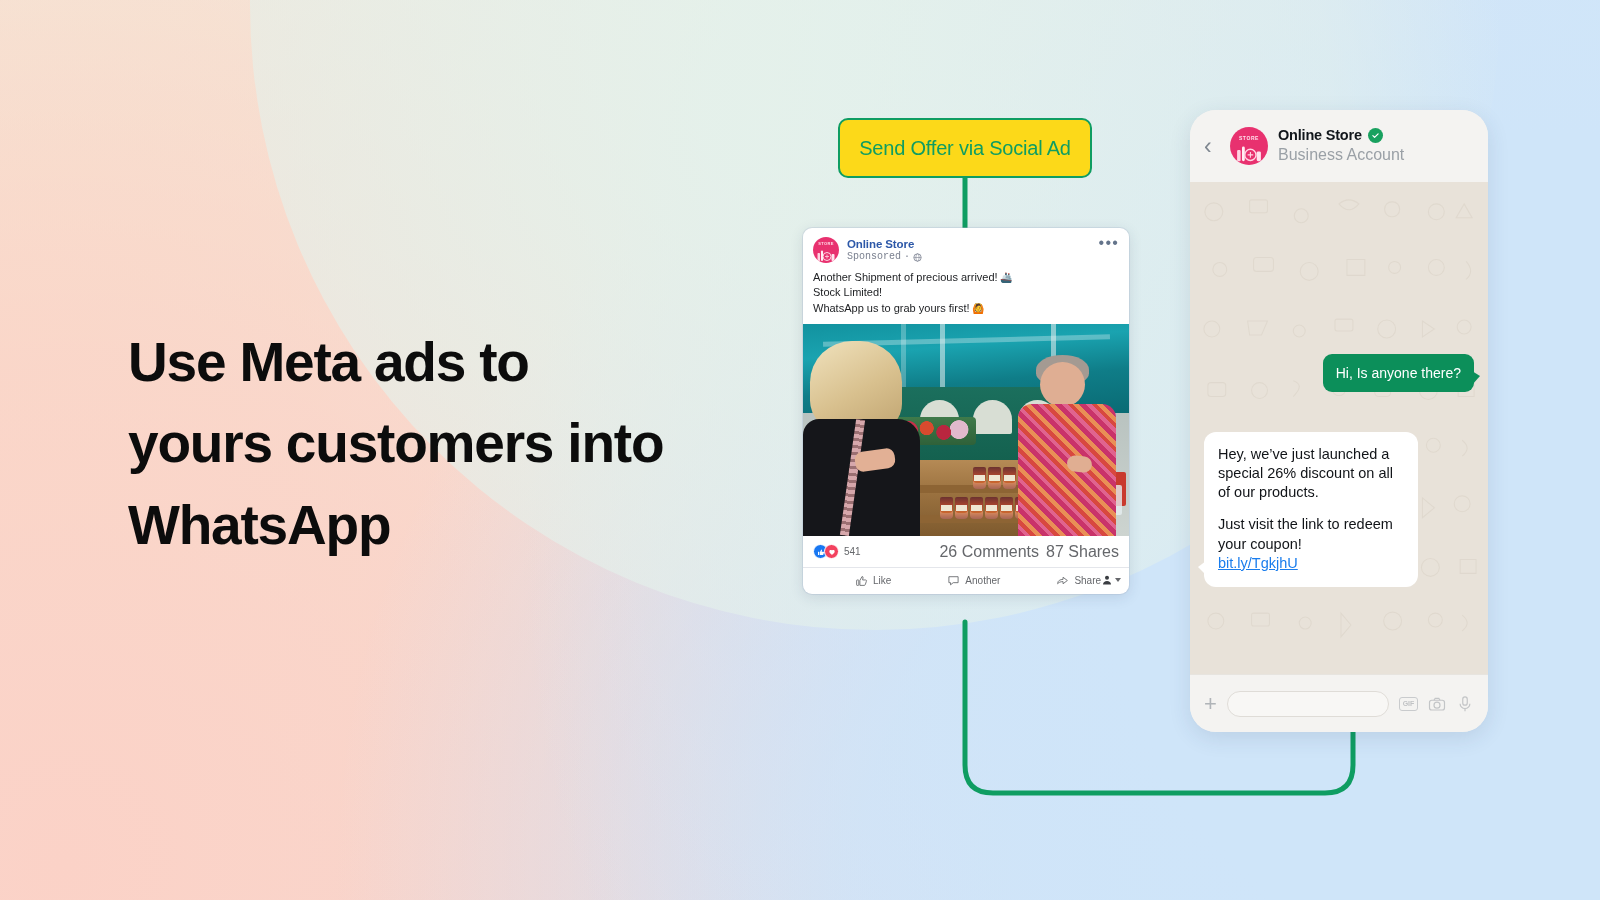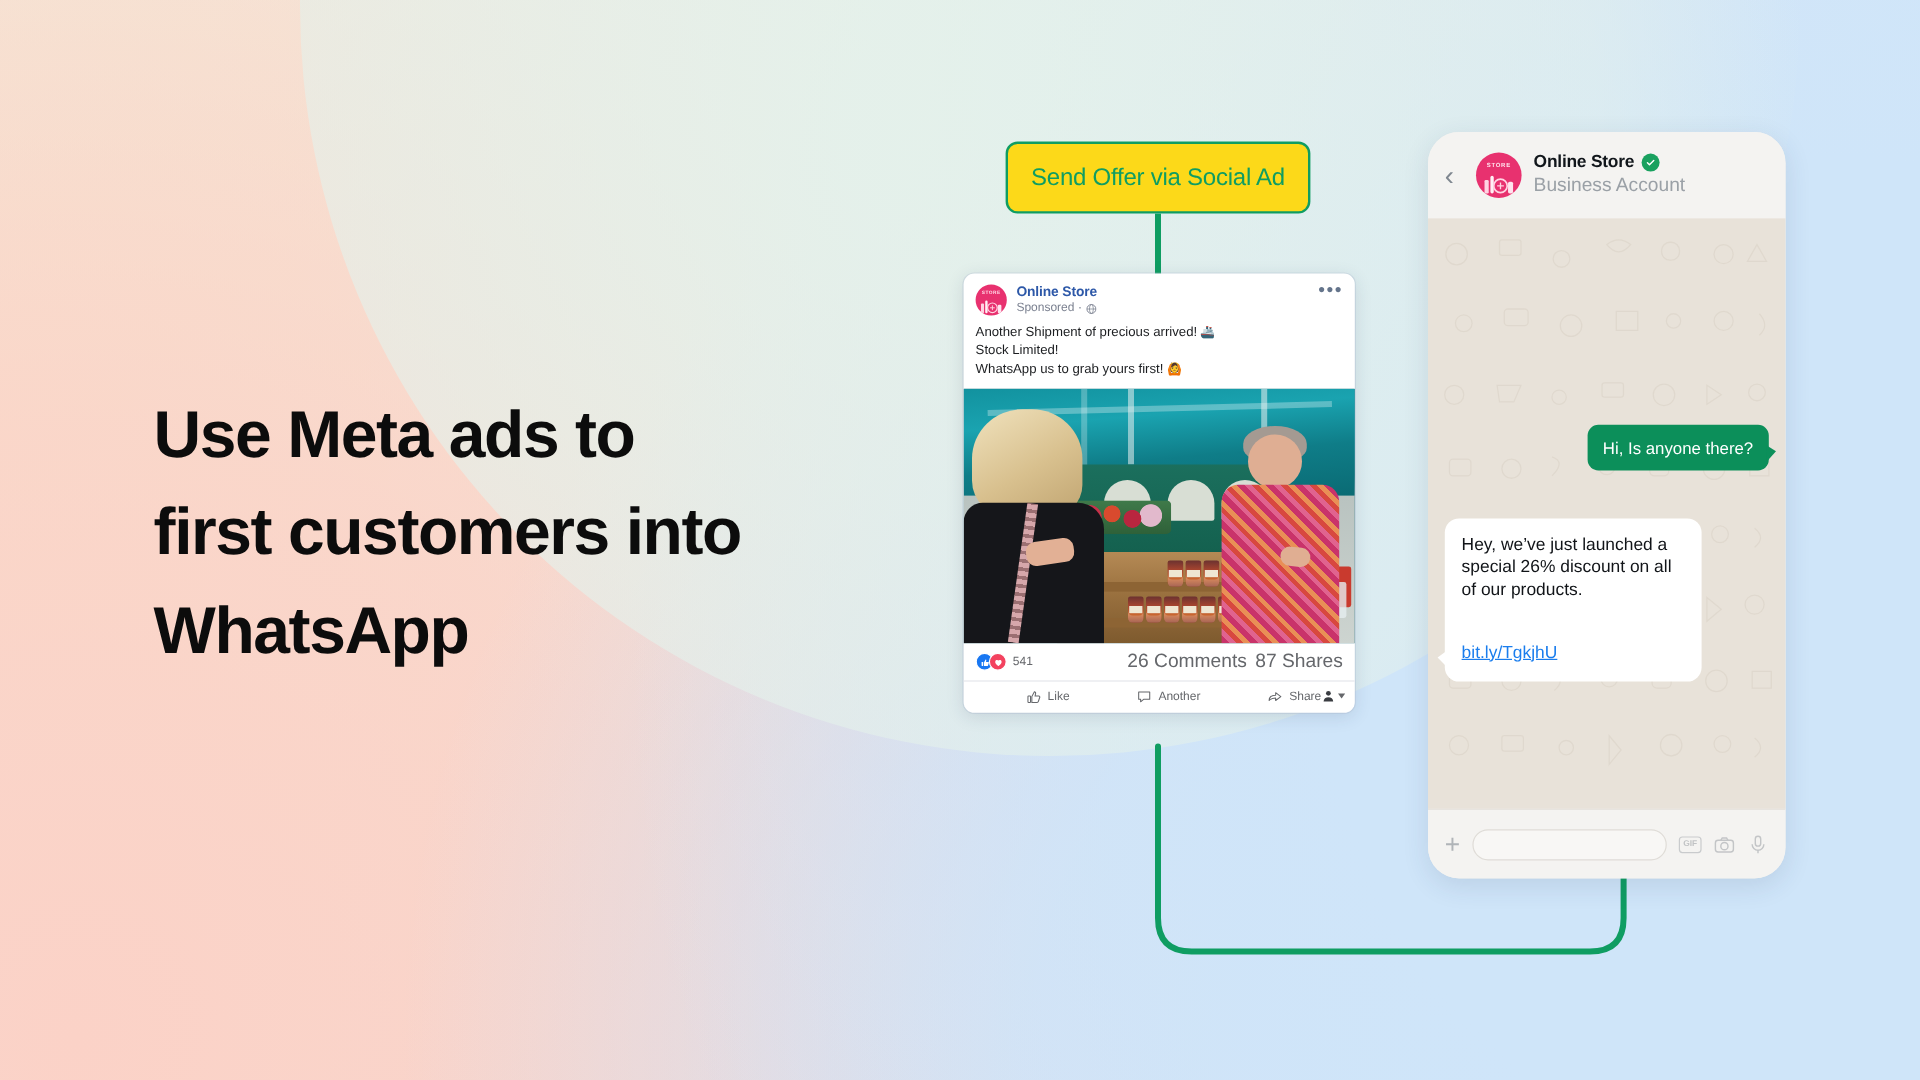--- a/index.html
+++ b/index.html
@@ -78,21 +78,21 @@
   }
   .fb-av .av-label {
     position: absolute; top: 4px; left: 0; right: 0; text-align: center;
     font-size: 4px; color: #ffd9e6; letter-spacing: .4px; font-weight: 700;
   }
   .fb-av .av-art {
     position: absolute; left: 3px; bottom: 1px; width: 20px; height: 13px;
   }
   .fb-names { margin-left: 8px; line-height: 1.05; padding-top: 1px; }
   .fb-page { font-size: 11.5px; font-weight: 700; color: #2d58a8; letter-spacing: -.1px; }
-  .fb-sub { font-size: 10px; color: #7b8190; margin-top: 2px; display: flex; align-items: center; gap: 3px; }
+  .fb-sub { font-size: 10px; color: #7b8190; margin-top: 2px; display: flex; align-items: center; gap: 3px; font-family: Liberation Mono, monospace; }
   .globe-ic { display: inline-block; width: 9px; height: 9px; }
   .fb-dots { margin-left: auto; color: #64748b; font-size: 16px; line-height: 8px; letter-spacing: 1.2px; padding-top: 2px; }
   .fb-copy { padding: 5px 10px 8px 10px; font-size: 11px; color: #1c1e21; line-height: 1.39; }
   .fb-copy .emo { font-size: 10px; }
   .fb-media { width: 100%; height: 212px; position: relative; overflow: hidden; background: #2b6e78; }
 
   
   .ph-sky { position: absolute; inset: 0; background: linear-gradient(180deg,#1f8e9c 0%, #25a0ad 16%, #2e7f86 34%, #b9c3c0 42%, #cdd4d0 100%); }
   .ph-canopy { position: absolute; left: 0; top: 0; width: 100%; height: 42%;
     background: linear-gradient(175deg,#12929f 0%, #1aa3b0 30%, #0f7d88 62%, #0a6b74 100%); }
@@ -220,21 +220,21 @@
   .gif-box { width: 19px; height: 14px; border: 1.5px solid #c9cbcd; border-radius: 3px; display:flex; align-items:center; justify-content:center; font-size: 7px; font-weight: 700; color: #c0c2c4; }
 </style>
 </head>
 <body>
 
 <div id="stage">
   <div id="mint-blob"></div>
 
   <div id="headline">
     <span class="ln">Use Meta ads to</span>
-    <span class="ln">first customers into</span>
+    <span class="ln">yours customers into</span>
     <span class="ln">WhatsApp</span>
   </div>
 
   <svg id="connector" viewBox="0 0 1600 900">
     <path d="M965,178 L965,230" stroke="#0f9d62" stroke-width="5" fill="none"></path>
     <path d="M965,622 L965,765 Q965,793 993,793 L1325,793 Q1353,793 1353,765 L1353,732" stroke="#0f9d62" stroke-width="5" fill="none" stroke-linecap="round"></path>
   </svg>
 
   <div id="cta-chip">
     <span>Send Offer via Social Ad</span>
@@ -465,21 +465,21 @@
         </g>
       </svg>
 
       <div class="wa-msg-out">
         <span>Hi, Is anyone there?</span>
       </div>
 
       <div class="wa-msg-in">
         <p>Hey, we’ve just launched a special 26% discount on all of our products.</p>
         <p>
-          <br>
+          <span>Just visit the link to redeem your coupon!</span><br>
           <span class="wa-link">bit.ly/TgkjhU</span>
         </p>
       </div>
     </div>
 
     <div class="wa-bottom">
       <span class="wa-plus">+</span>
       <div class="wa-input"></div>
       <span class="gif-box">GIF</span>
       <span class="wa-ic">

